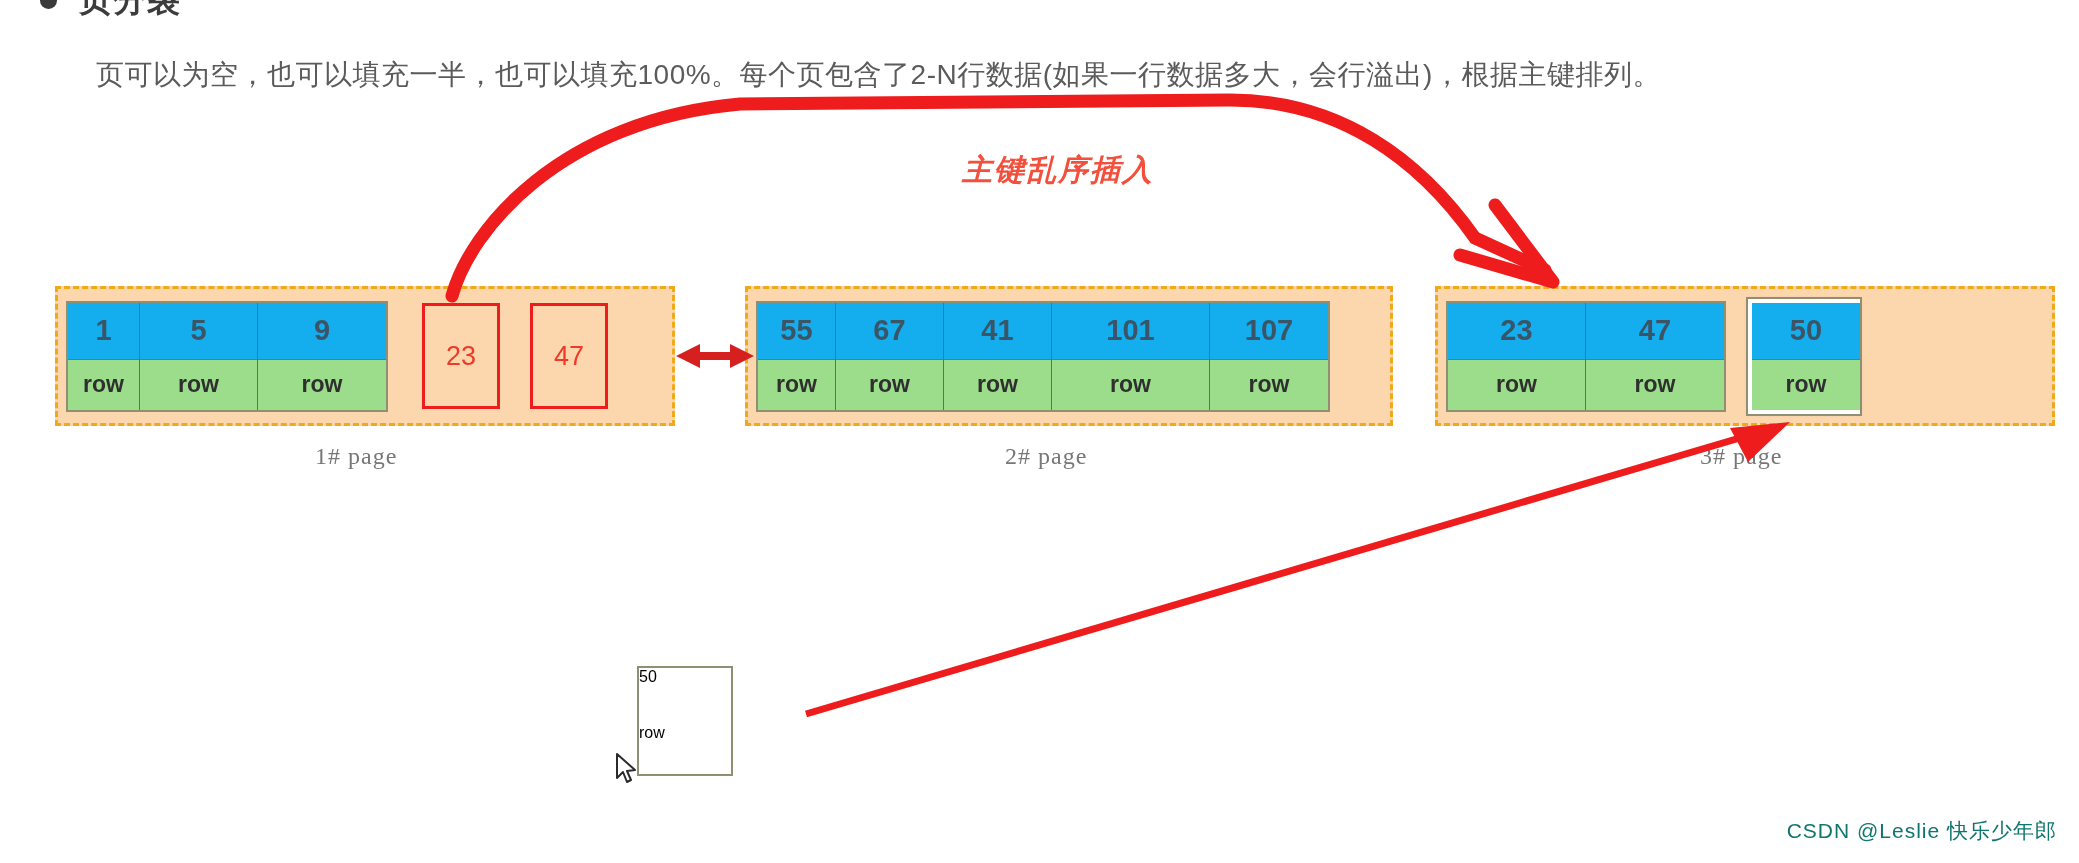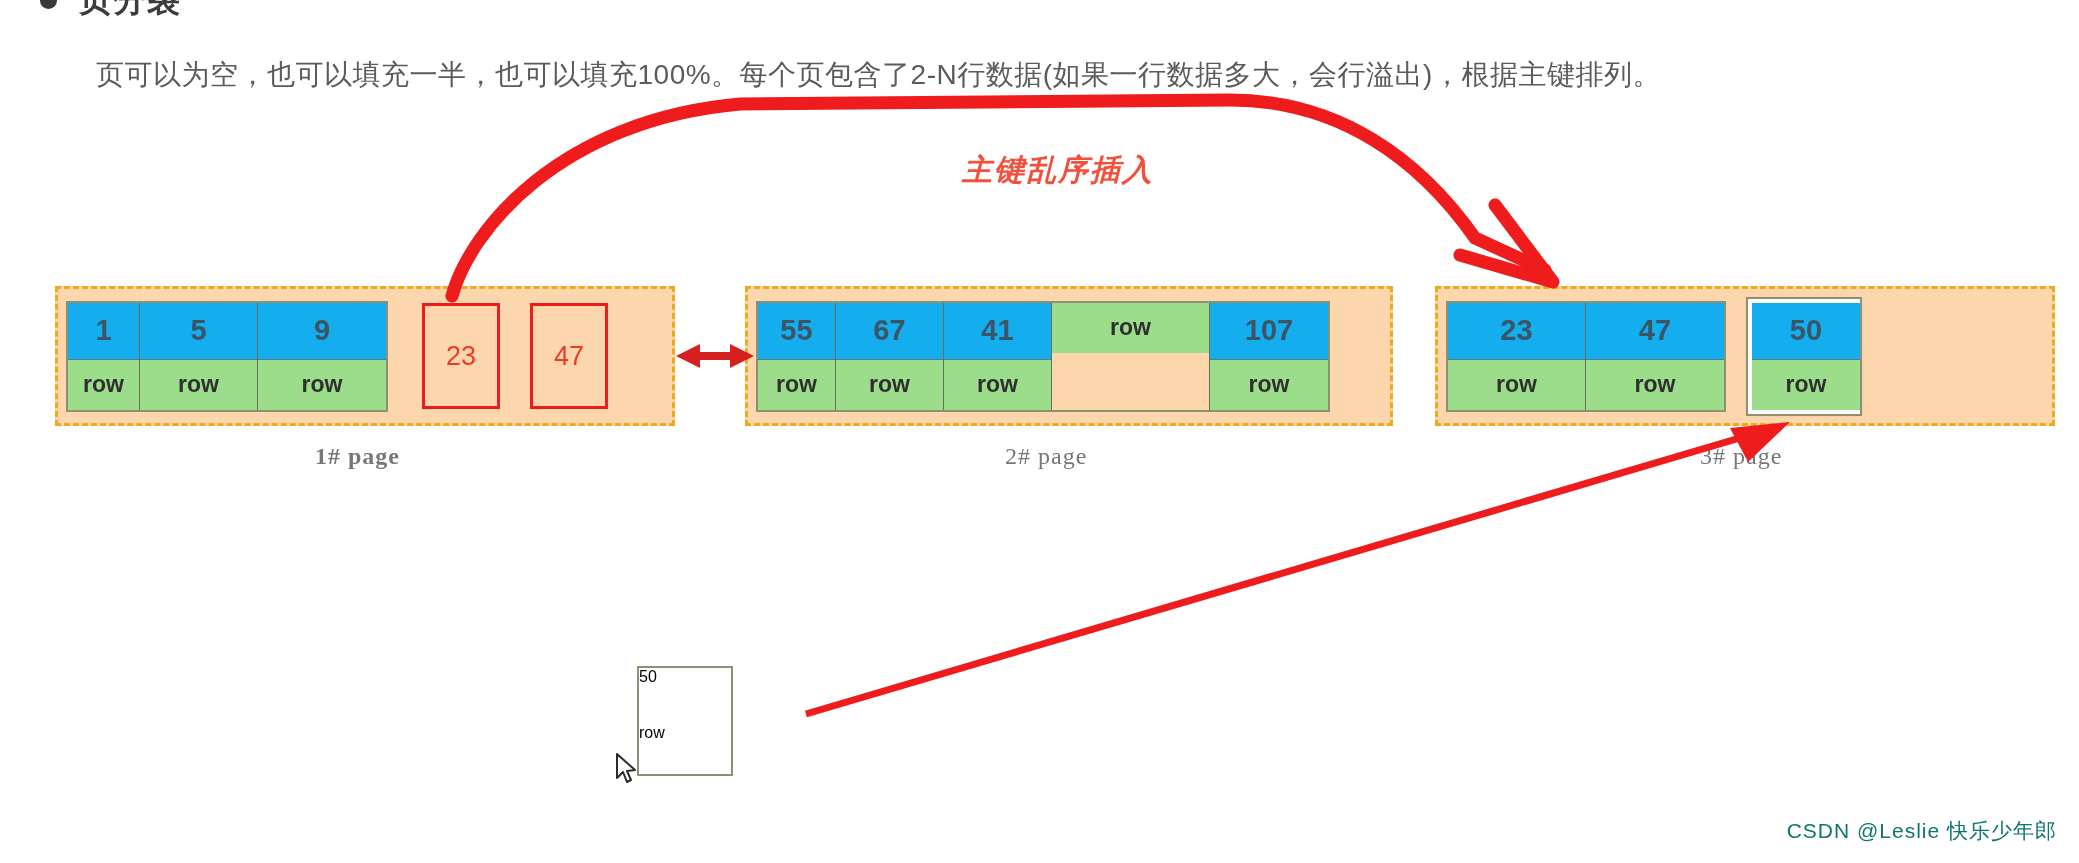--- a/index.html
+++ b/index.html
@@ -142,21 +142,21 @@
 
   
   .page-caption {
     position: absolute;
     font-size: 24px;
     color: #777777;
     font-family: "Liberation Serif", "DejaVu Serif", serif;
     letter-spacing: 1px;
     white-space: nowrap;
   }
-  .cap-1 { left: 315px;  top: 443px; font-weight: bold; }
+  .cap-1 { left: 315px;  top: 443px; }
   .cap-2 { left: 1005px; top: 443px; }
   .cap-3 { left: 1700px; top: 443px; }
 
   
   .floating-cell {
     position: absolute;
     left: 637px;
     top: 666px;
     border: 2px solid #8f8f73;
     box-sizing: border-box;
@@ -239,20 +239,21 @@
     </div>
     <div class="cell" style="width:108px">
       <div class="key">67</div>
       <div class="rowlbl">row</div>
     </div>
     <div class="cell" style="width:108px">
       <div class="key">41</div>
       <div class="rowlbl">row</div>
     </div>
     <div class="cell" style="width:158px">
+      <div class="key">101</div>
       <div class="rowlbl">row</div>
     </div>
     <div class="cell" style="width:118px">
       <div class="key">107</div>
       <div class="rowlbl">row</div>
     </div>
   </div>
 </div>
 <div class="page-caption cap-2">2#  page</div>
 

